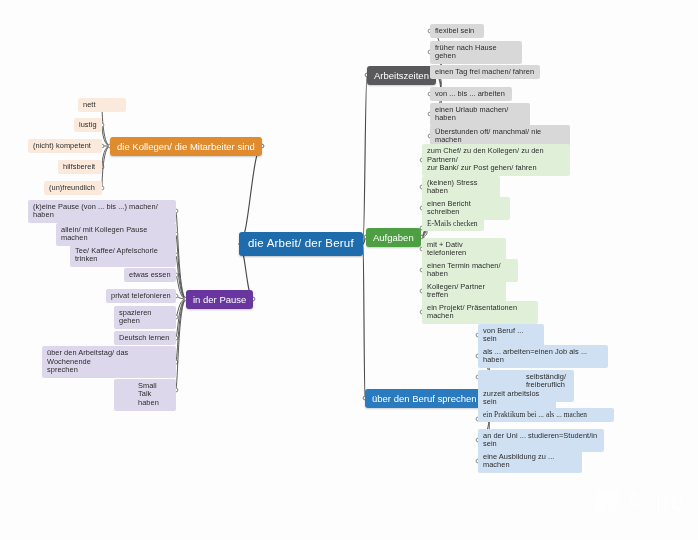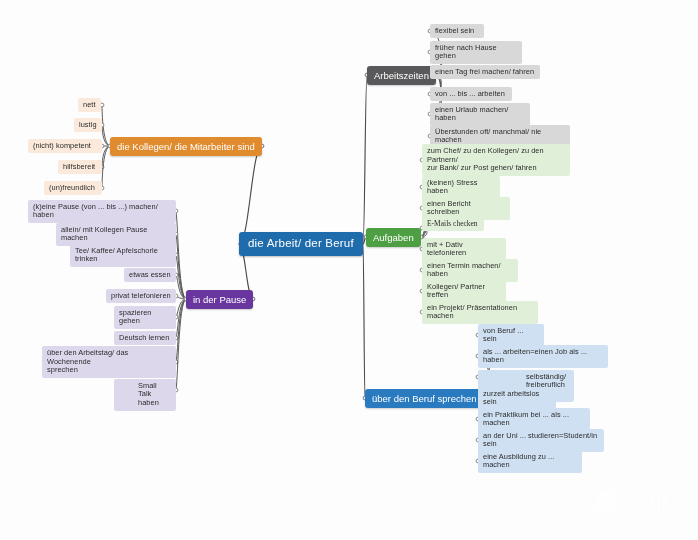--- a/index.html
+++ b/index.html
@@ -182,25 +182,25 @@
     <div class="node leaf green" style="width: 62px; left: 422px; top: 216.5px; font-family: Liberation Serif, serif;">E-Mails checken</div>
     <div class="node leaf green" style="width: 84px; left: 422px; top: 237.5px;">mit + Dativ telefonieren</div>
     <div class="node leaf green" style="width: 96px; left: 422px; top: 258.5px;">einen Termin machen/ haben</div>
     <div class="node leaf green" style="width: 84px; left: 422px; top: 279.5px;">Kollegen/ Partner treffen</div>
     <div class="node leaf green" style="width: 116px; left: 422px; top: 300.5px;">ein Projekt/ Präsentationen machen</div>
     <div class="node head blue" style="left: 365px; top: 388.5px;">über den Beruf sprechen</div>
     <div class="node leaf blue" style="width: 66px; left: 478px; top: 323.5px;">von Beruf ... sein</div>
     <div class="node leaf blue" style="width: 130px; left: 478px; top: 344.5px;">als ... arbeiten=einen Job als ... haben</div>
     <div class="node leaf blue" style="width: 96px; left: 478px; top: 369.5px; padding-left: 48px;">selbständig/ freiberuflich sein</div>
     <div class="node leaf blue" style="width: 78px; left: 478px; top: 386.5px;">zurzeit arbeitslos sein</div>
-    <div class="node leaf blue" style="width: 112px; left: 478px; top: 407.5px;">ein Praktikum bei ... als ... machen</div>
+    <div class="node leaf blue" style="width: 136px; left: 478px; top: 407.5px; font-family: Liberation Serif, serif;">ein Praktikum bei ... als ... machen</div>
     <div class="node leaf blue" style="width: 126px; left: 478px; top: 428.5px;">an der Uni ... studieren=Student/in sein</div>
     <div class="node leaf blue" style="width: 104px; left: 478px; top: 449.5px;">eine Ausbildung zu ... machen</div>
     <div class="node head orange" style="left: 110px; top: 136.5px;">die Kollegen/ die Mitarbeiter sind</div>
-    <div class="node leaf orange" style="width: 23px; left: 78px; top: 97.5px;">nett</div>
+    <div class="node leaf orange" style="width: 48px; left: 78px; top: 97.5px;">nett</div>
     <div class="node leaf orange" style="width: 28px; left: 74px; top: 117.5px;">lustig</div>
     <div class="node leaf orange" style="width: 74px; left: 28px; top: 138.5px;">(nicht) kompetent</div>
     <div class="node leaf orange" style="width: 44px; left: 58px; top: 159.5px;">hilfsbereit</div>
     <div class="node leaf orange" style="width: 58px; left: 44px; top: 180.5px;">(un)freundlich</div>
     <div class="node head purple" style="left: 186px; top: 289.5px;">in der Pause</div>
     <div class="node leaf purple" style="width: 148px; left: 28px; top: 199.5px;">(k)eine Pause (von ... bis ...) machen/ haben</div>
     <div class="node leaf purple" style="width: 120px; left: 56px; top: 222.5px;">allein/ mit Kollegen Pause machen</div>
     <div class="node leaf purple" style="width: 106px; left: 70px; top: 243.5px;">Tee/ Kaffee/ Apfelschorle trinken</div>
     <div class="node leaf purple" style="width: 52px; left: 124px; top: 267.5px;">etwas essen</div>
     <div class="node leaf purple" style="width: 70px; left: 106px; top: 288.5px;">privat telefonieren</div>

